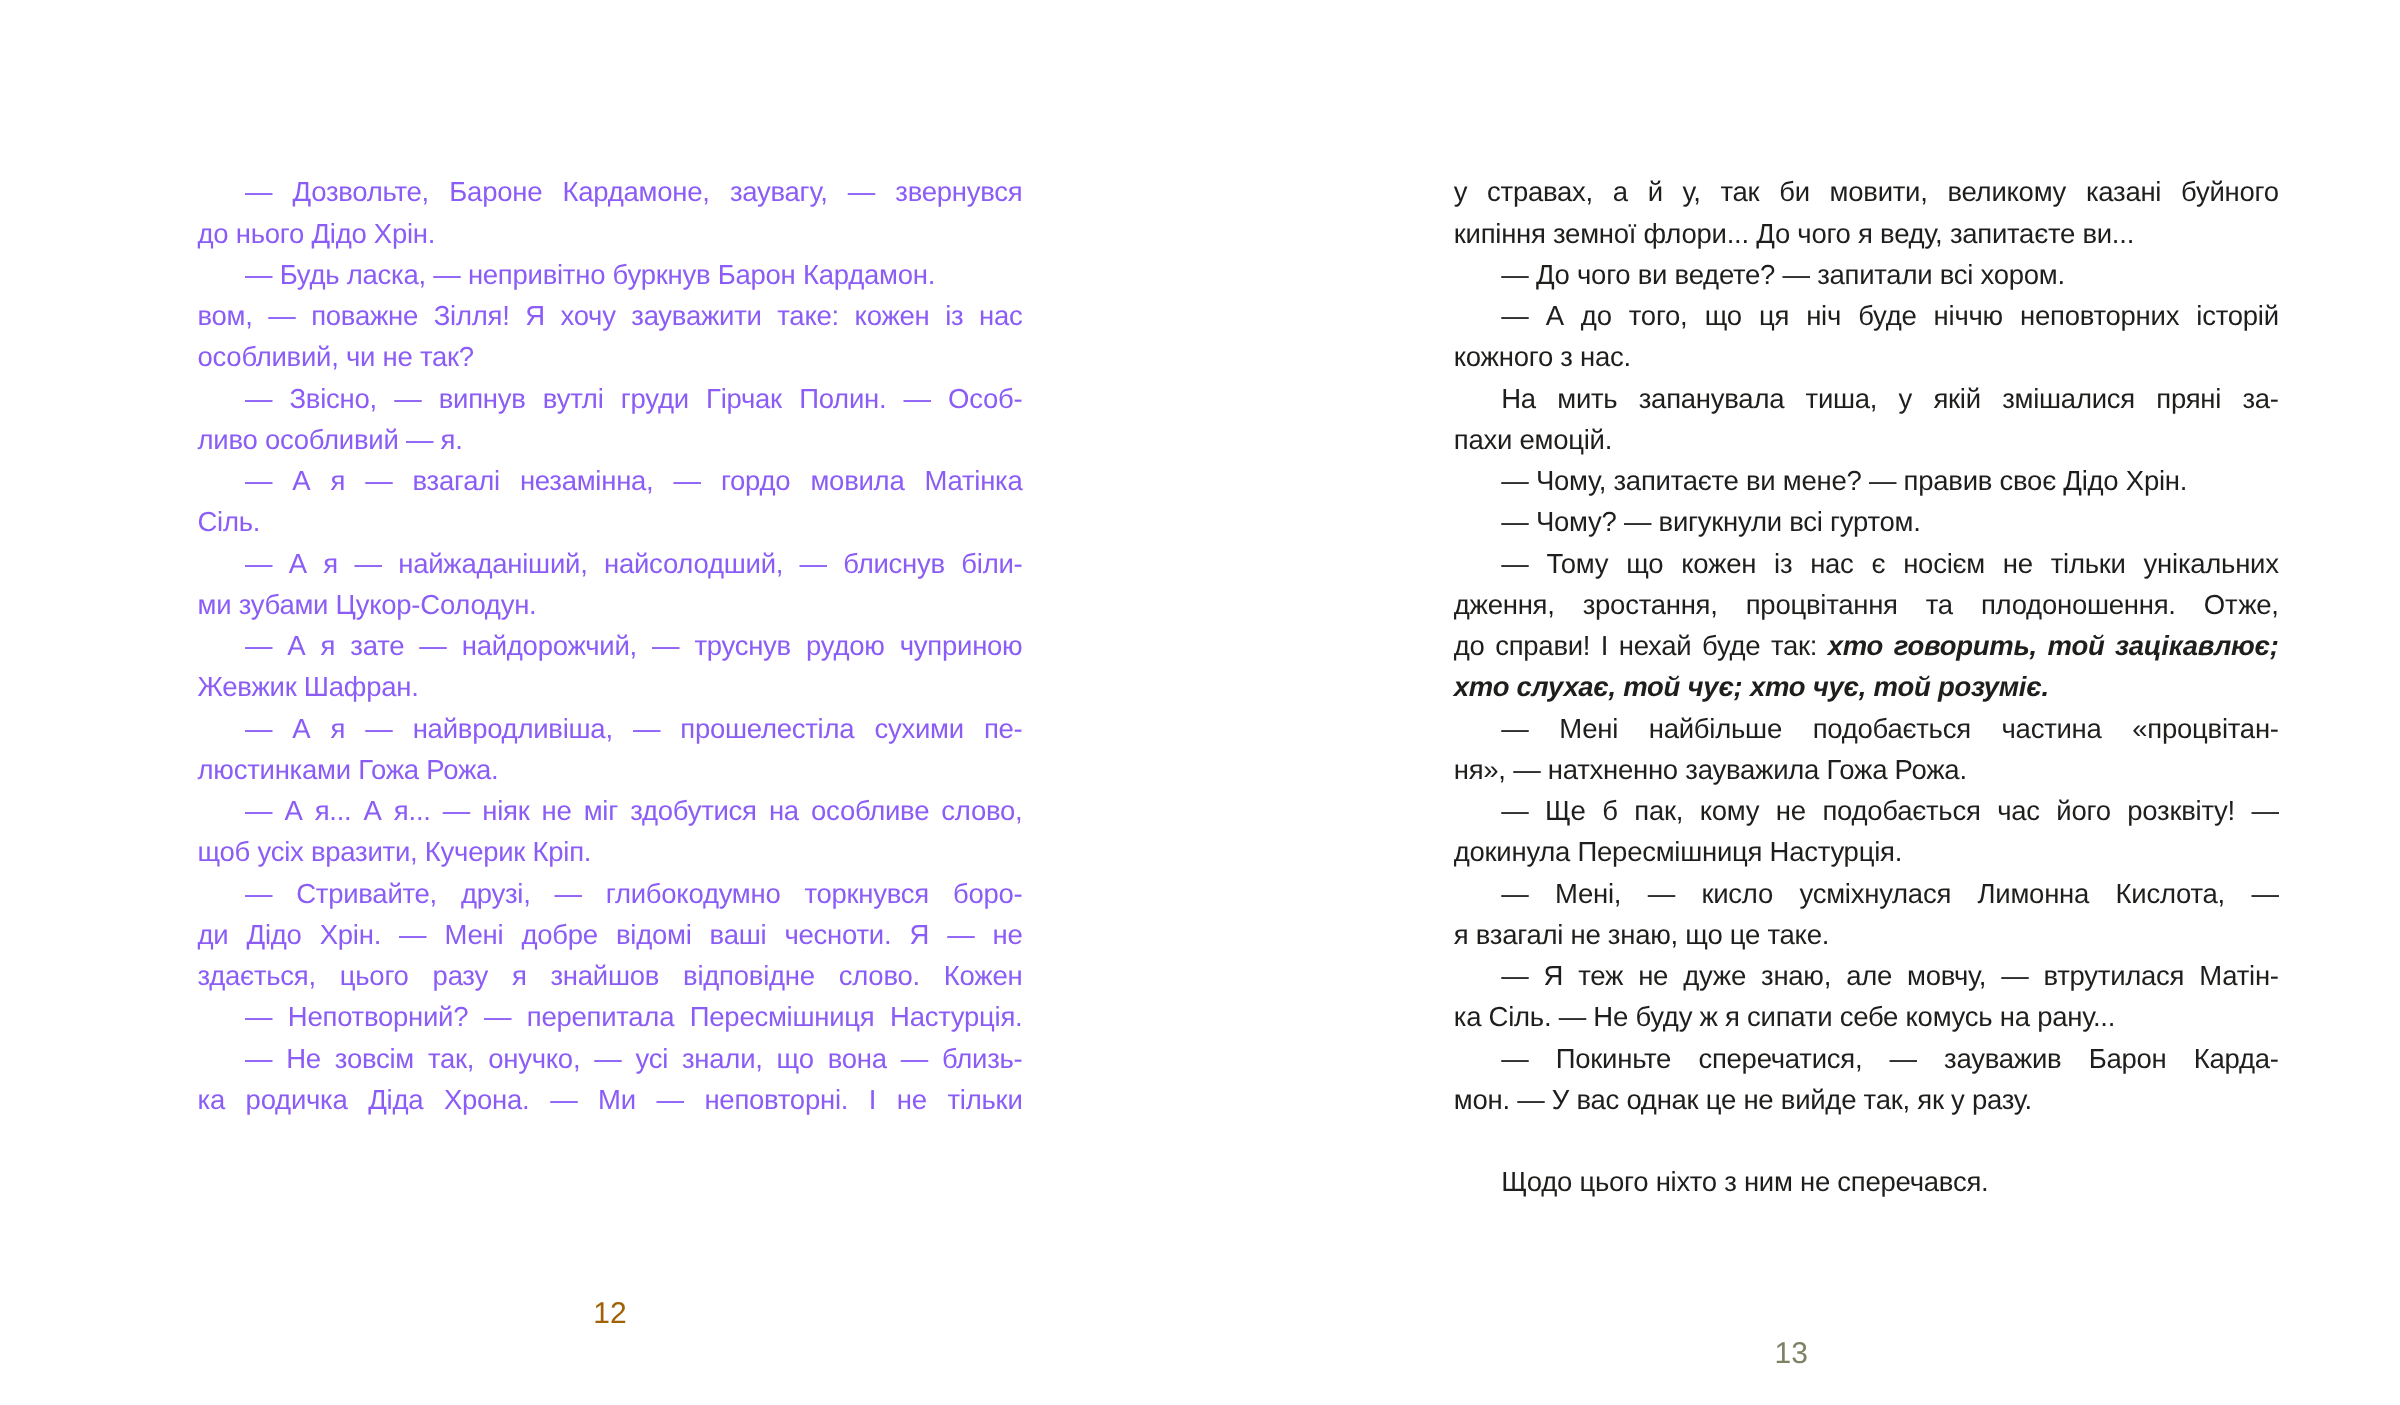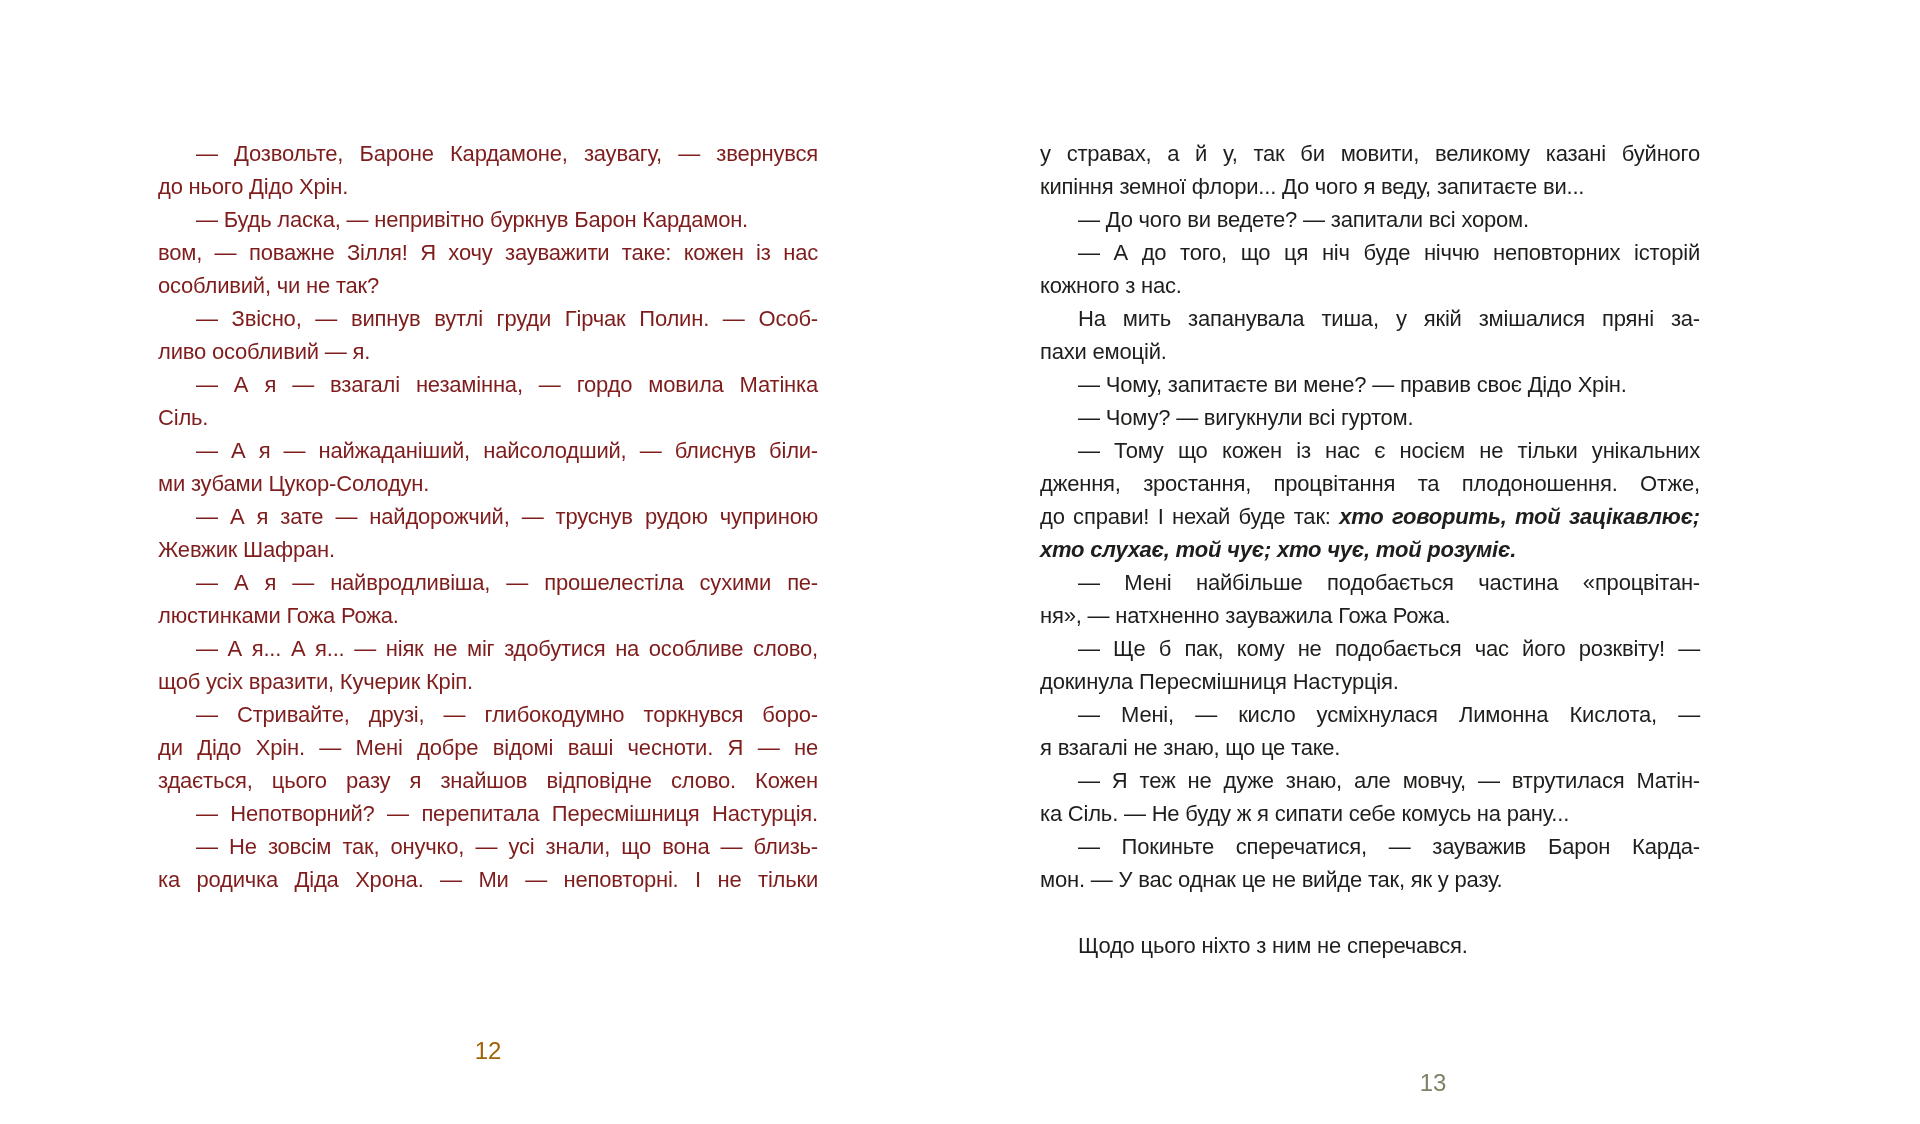--- a/index.html
+++ b/index.html
@@ -19,21 +19,21 @@
   .page-col {
     position: absolute;
     top: 137px;
     width: 660px;
     font-size: 22px;
     line-height: 33px;
     letter-spacing: -0.2px;
     color: #1e1e1c;
   }
   .page-col.left  { left: 158px; }
-  .page-col.right { left: 1040px; }
+  .page-col.right { left: 1163px; }
   .line {
     text-align: justify;
     text-align-last: justify;
     min-height: 33px;
   }
   .line.end    { text-align-last: left; }
   .line.indent { text-indent: 38px; }
   .line.blank  { height: 33px; }
   .bi { font-weight: 700; font-style: italic; }
   .pagenum {
@@ -45,21 +45,21 @@
     line-height: 30px;
     color: #7e8163;
   }
   .pagenum.left  { left: 158px; }
   .pagenum.right { left: 1103px; }
 </style>
 </head>
 <body style="background: rgb(255, 255, 255);">
 
 <div class="spread">
-  <div class="page-col left" style="color: #7f1d1d;">
+  <div class="page-col left" style="color: #8b5cf6;">
       <div class="line indent"><span>— Дозвольте, Бароне Кардамоне, заувагу, — звернувся</span></div>
       <div class="line end"><span>до нього Дідо Хрін.</span></div>
       <div class="line indent end"><span>— Будь ласка, — непривітно буркнув Барон Кардамон.</span></div>
       <div class="line"><span>вом, — поважне Зілля! Я хочу зауважити таке: кожен із нас</span></div>
       <div class="line end"><span>особливий, чи не так?</span></div>
       <div class="line indent"><span>— Звісно, — випнув вутлі груди Гірчак Полин. — Особ-</span></div>
       <div class="line end"><span>ливо особливий — я.</span></div>
       <div class="line indent"><span>— А я — взагалі незамінна, — гордо мовила Матінка</span></div>
       <div class="line end"><span>Сіль.</span></div>
       <div class="line indent"><span>— А я — найжаданіший, найсолодший, — блиснув біли-</span></div>

